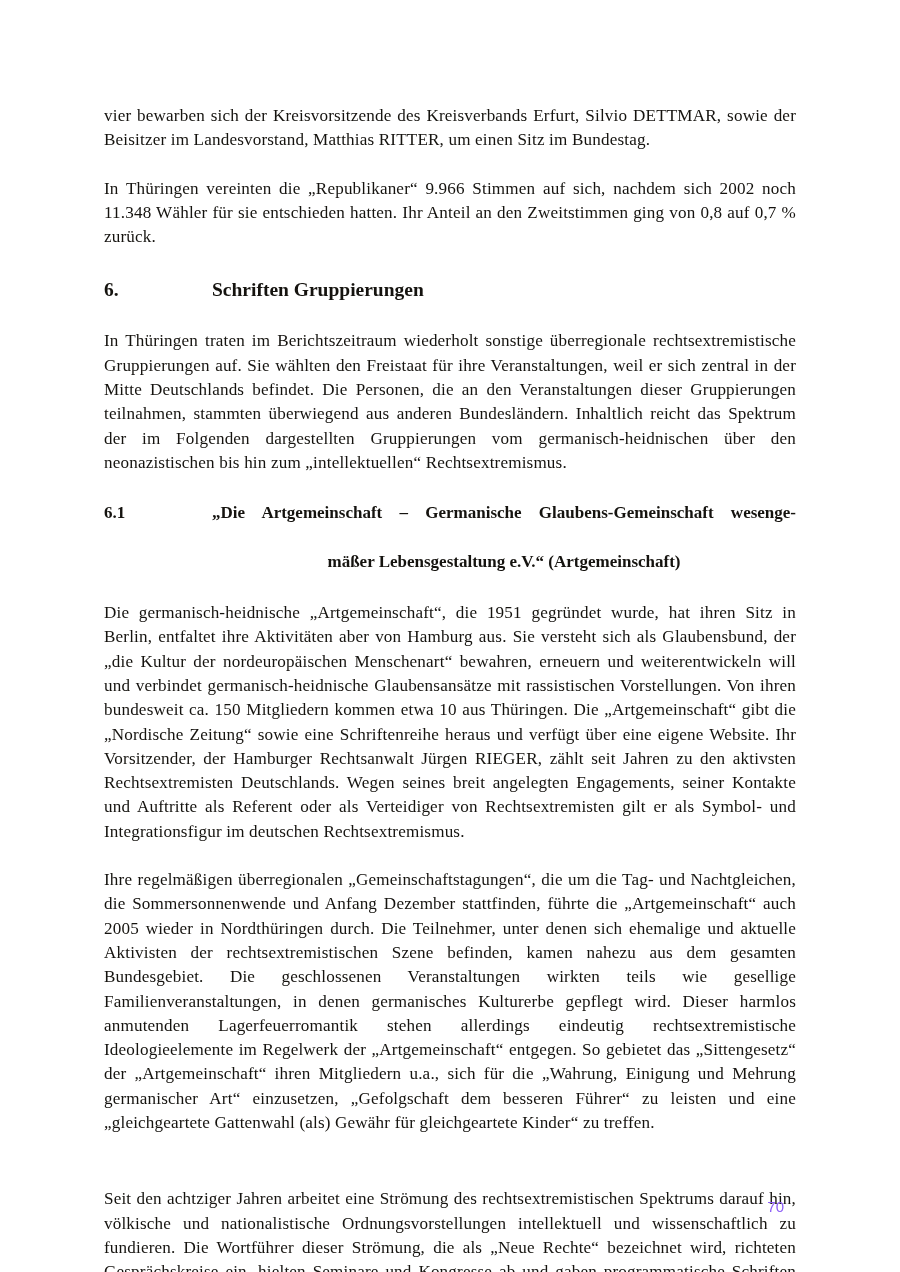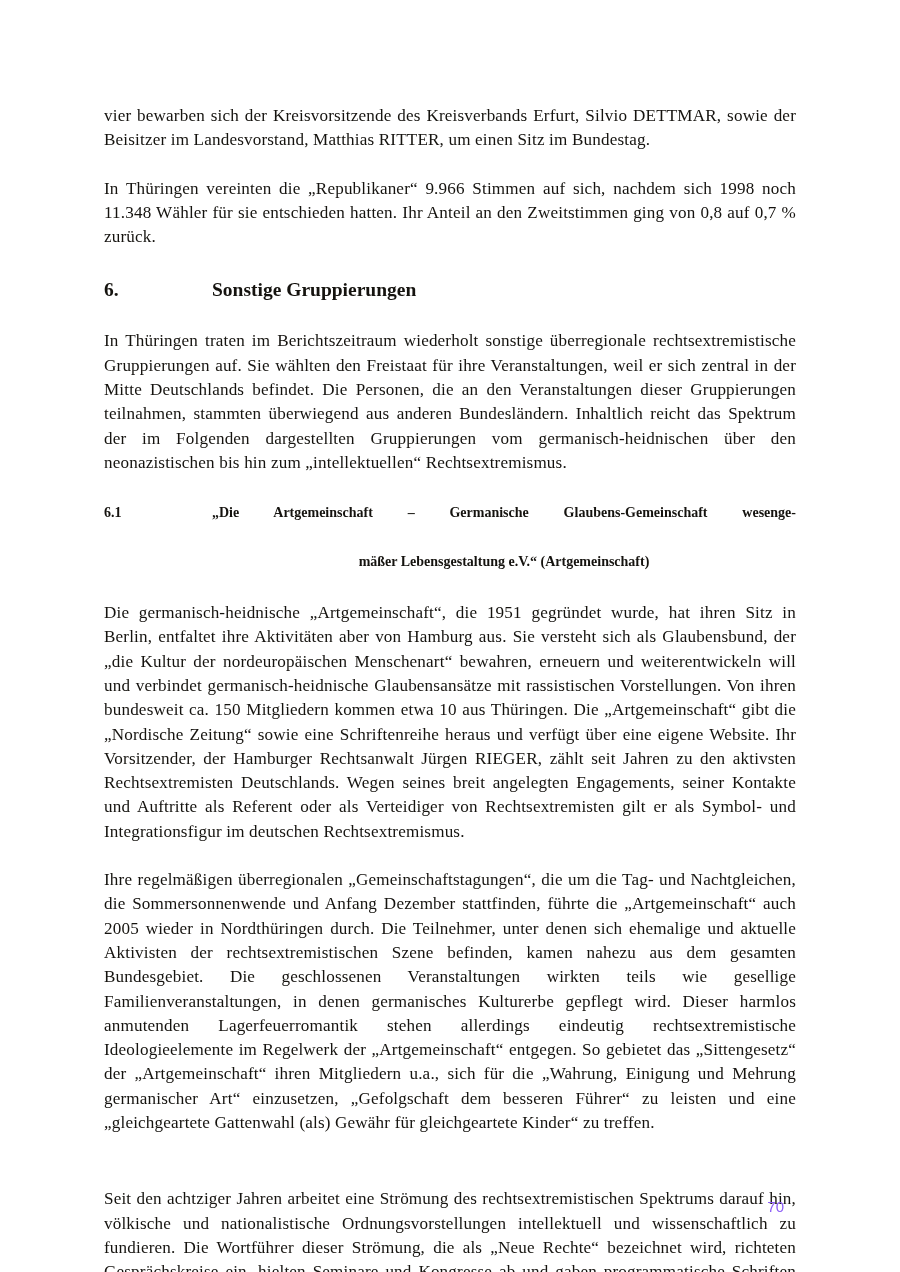--- a/index.html
+++ b/index.html
@@ -39,21 +39,21 @@
   }
   .spacer-before-h1 { height: 28px; }
   .spacer-after-h1 { height: 26px; }
   .spacer-before-h2 { height: 26px; }
   .spacer-after-h2 { height: 26px; }
 
   h2.heading-main,
   h3.heading-sub {
     margin: 0;
     font-weight: bold;
-    font-size: 14px;
+    font-size: 17px;
     line-height: 24.3px;
     display: flex;
     align-items: flex-start;
   }
   h2.heading-main {
     font-size: 19.5px;
     line-height: 26px;
   }
   .h-num {
     flex: 0 0 108px;
@@ -93,27 +93,27 @@
 </style>
 </head>
 <body>
 
 <div class="page">
 
   <div class="content">
 
     <p class="para">vier bewarben sich der Kreisvorsitzende des Kreisverbands Erfurt, Silvio DETTMAR, sowie der Beisitzer im Landesvorstand, Matthias RITTER, um einen Sitz im Bundestag.</p>
 
-    <p class="para">In Thüringen vereinten die „Republikaner“ 9.966 Stimmen auf sich, nachdem sich 1998 noch 11.348 Wähler für sie entschieden hatten. Ihr Anteil an den Zweitstimmen ging von 0,8 auf 0,7 % zurück.</p>
+    <p class="para">In Thüringen vereinten die „Republikaner“ 9.966 Stimmen auf sich, nachdem sich 2002 noch 11.348 Wähler für sie entschieden hatten. Ihr Anteil an den Zweitstimmen ging von 0,8 auf 0,7 % zurück.</p>
 
     <div class="spacer-before-h1"></div>
 
     <h2 class="heading-main">
       <span class="h-num">6.</span>
-      <span class="h-text">Sonstige Gruppierungen</span>
+      <span class="h-text">Schriften Gruppierungen</span>
     </h2>
 
     <div class="spacer-after-h1"></div>
 
     <p class="para">In Thüringen traten im Berichtszeitraum wiederholt sonstige überregionale rechtsextremistische Gruppierungen auf. Sie wählten den Freistaat für ihre Veranstaltungen, weil er sich zentral in der Mitte Deutschlands befindet. Die Personen, die an den Veranstaltungen dieser Gruppierungen teilnahmen, stammten überwiegend aus anderen Bundesländern. Inhaltlich reicht das Spektrum der im Folgenden dargestellten Gruppierungen vom germanisch-heidnischen über den neonazistischen bis hin zum „intellektuellen“ Rechtsextremismus.</p>
 
     <div class="spacer-before-h2"></div>
 
     <h3 class="heading-sub">
       <span class="h-num">6.1</span>

